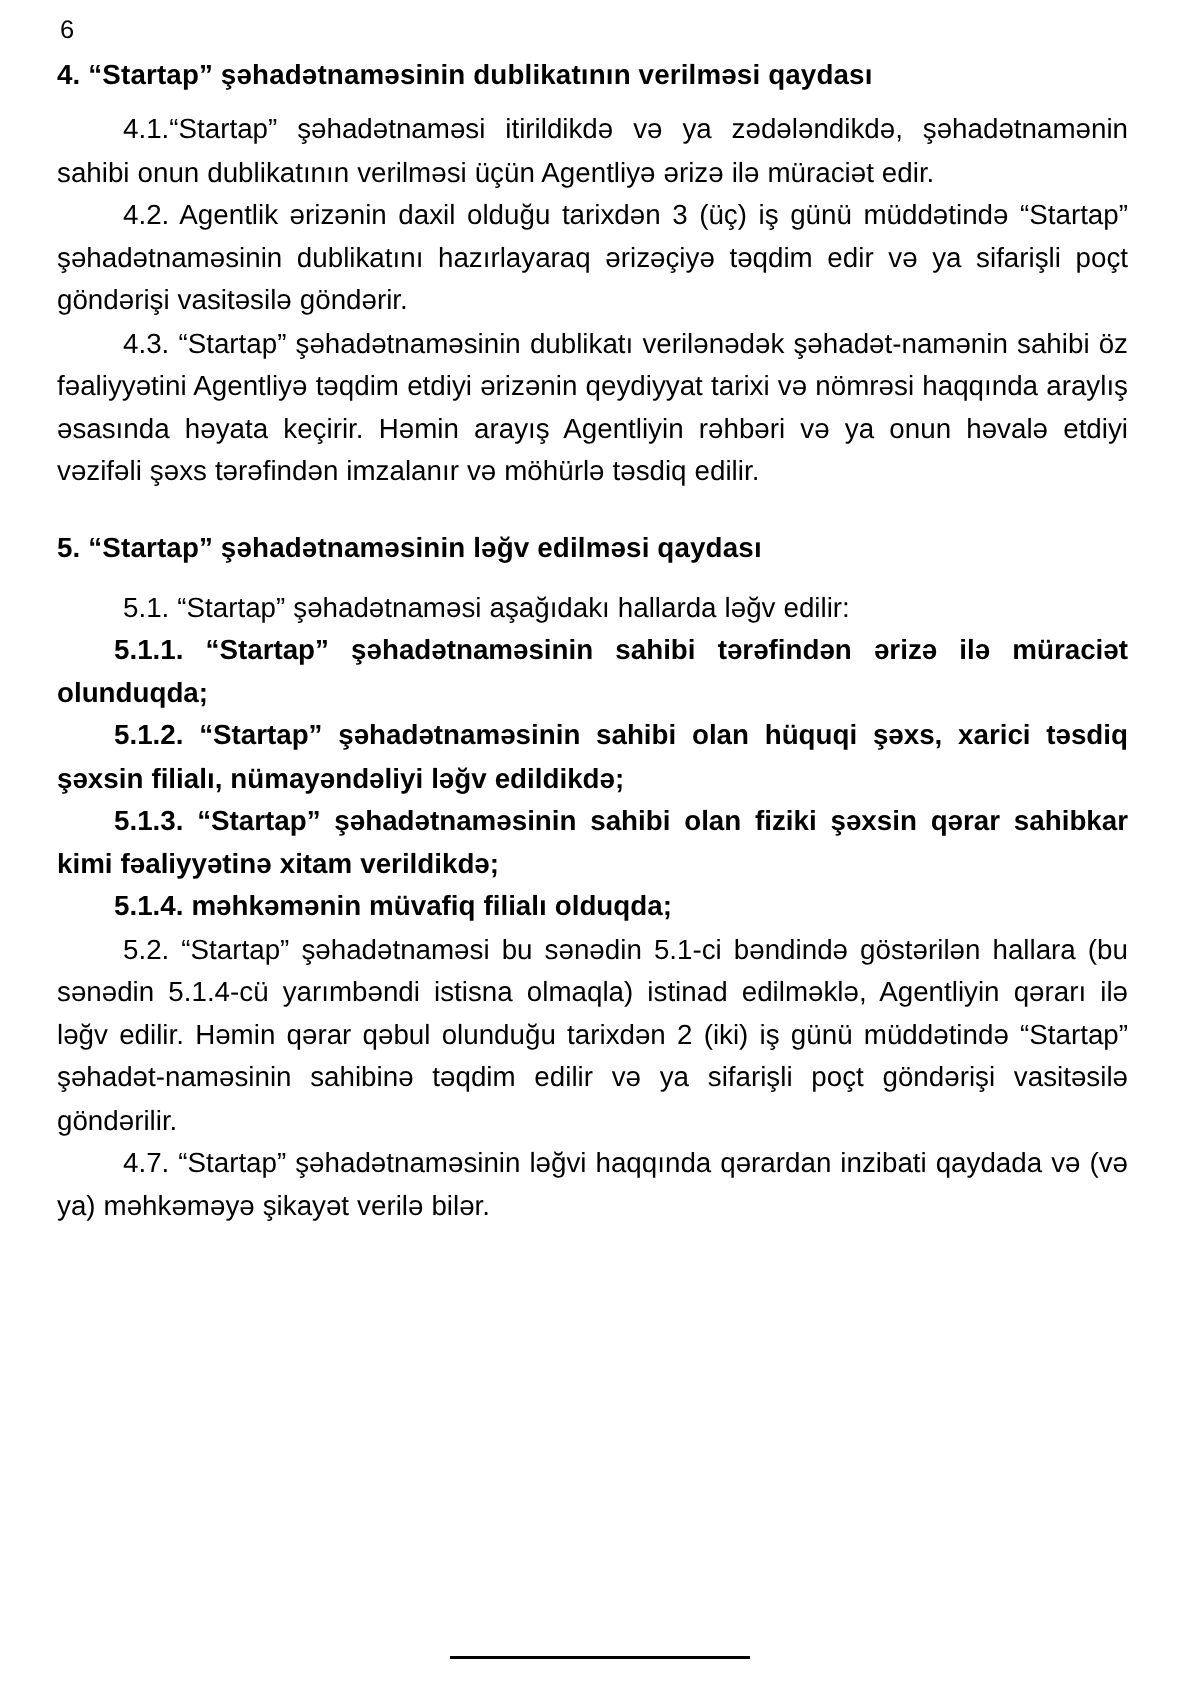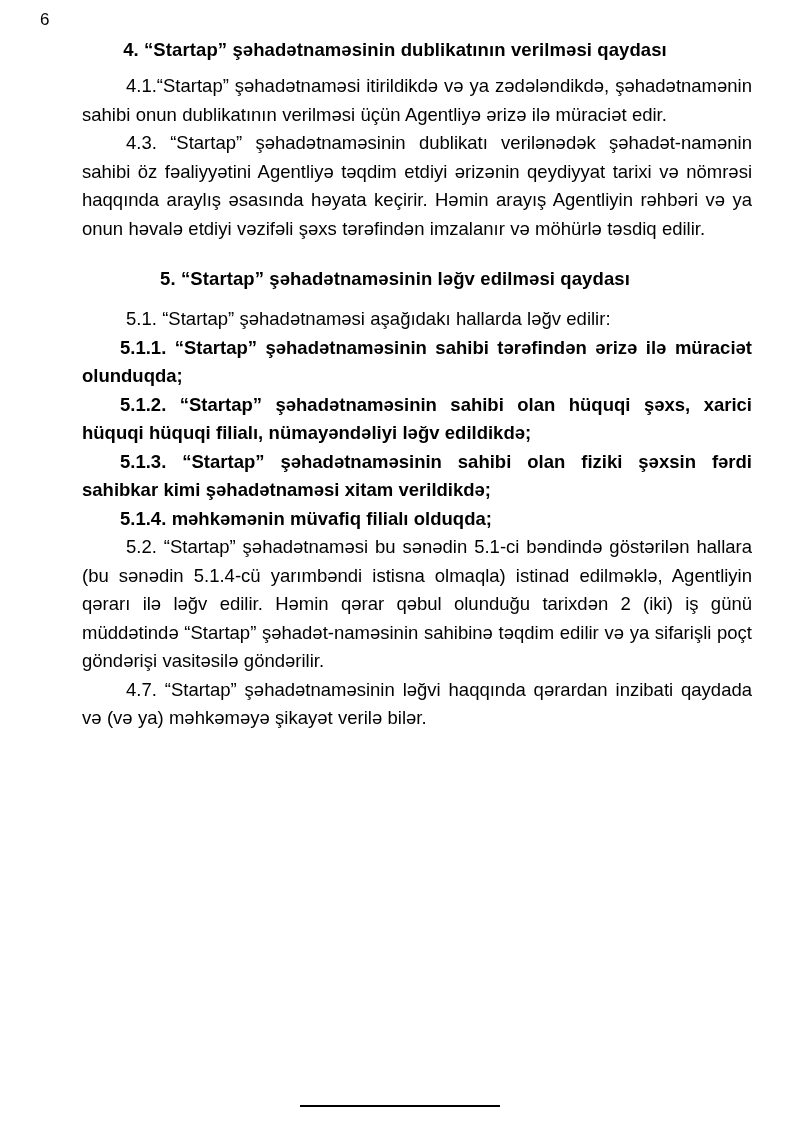--- a/index.html
+++ b/index.html
@@ -24,21 +24,20 @@
   }
   .page-number {
     font-size: 17px;
     line-height: 20px;
     margin: 0 0 6px 0;
     padding-left: 2px;
   }
   h2.section-heading {
     font-size: 18.5px;
     font-weight: bold;
-    text-align: center;
     margin: 8px 0 10px 0;
     line-height: 24px;
     letter-spacing: 0.1px;
   }
   h2.section-heading.second {
     margin-top: 24px;
     margin-bottom: 14px;
   }
   p.para {
     font-size: 18.5px;
@@ -63,44 +62,44 @@
     text-align: center;
   }
   .divider {
     display: inline-block;
     width: 200px;
     height: 0;
     border-top: 2px solid #000;
   }
   .block {
     margin-bottom: 0;
-    margin-left: 44px;
   }
 </style>
 </head>
 <body>
 
 <div class="page">
 
   <div class="page-number">6</div>
 
   <h2 class="section-heading">4. “Startap” şəhadətnaməsinin dublikatının verilməsi qaydası</h2>
 
   <div class="block">
     <p class="para indent">4.1.“Startap” şəhadətnaməsi itirildikdə və ya zədələndikdə, şəhadətnamənin sahibi onun dublikatının verilməsi üçün Agentliyə ərizə ilə müraciət edir.</p>
+    <p class="para indent">4.2. Agentlik ərizənin daxil olduğu tarixdən 3 (üç) iş günü müddətində “Startap” şəhadətnaməsinin dublikatını hazırlayaraq ərizəçiyə təqdim edir və ya sifarişli poçt göndərişi vasitəsilə göndərir.</p>
     <p class="para indent">4.3. “Startap” şəhadətnaməsinin dublikatı verilənədək şəhadət-namənin sahibi öz fəaliyyətini Agentliyə təqdim etdiyi ərizənin qeydiyyat tarixi və nömrəsi haqqında araylış əsasında həyata keçirir. Həmin arayış Agentliyin rəhbəri və ya onun həvalə etdiyi vəzifəli şəxs tərəfindən imzalanır və möhürlə təsdiq edilir.</p>
   </div>
 
   <h2 class="section-heading second">5. “Startap” şəhadətnaməsinin ləğv edilməsi qaydası</h2>
 
   <div class="block">
     <p class="para indent">5.1. “Startap” şəhadətnaməsi aşağıdakı hallarda ləğv edilir:</p>
     <p class="para indent-small">5.1.1. “Startap” şəhadətnaməsinin sahibi tərəfindən ərizə ilə müraciət olunduqda;</p>
-    <p class="para indent-small">5.1.2. “Startap” şəhadətnaməsinin sahibi olan hüquqi şəxs, xarici hüquqi hüquqi filialı, nümayəndəliyi ləğv edildikdə;</p>
-    <p class="para indent-small">5.1.3. “Startap” şəhadətnaməsinin sahibi olan fiziki şəxsin fərdi sahibkar kimi şəhadətnaməsi xitam verildikdə;</p>
+    <p class="para indent-small">5.1.2. “Startap” şəhadətnaməsinin sahibi olan hüquqi şəxs, xarici təsdiq şəxsin filialı, nümayəndəliyi ləğv edildikdə;</p>
+    <p class="para indent-small">5.1.3. “Startap” şəhadətnaməsinin sahibi olan fiziki şəxsin qərar sahibkar kimi fəaliyyətinə xitam verildikdə;</p>
     <p class="para indent-small">5.1.4. məhkəmənin müvafiq filialı olduqda;</p>
     <p class="para indent">5.2. “Startap” şəhadətnaməsi bu sənədin 5.1-ci bəndində göstərilən hallara (bu sənədin 5.1.4-cü yarımbəndi istisna olmaqla) istinad edilməklə, Agentliyin qərarı ilə ləğv edilir. Həmin qərar qəbul olunduğu tarixdən 2 (iki) iş günü müddətində “Startap” şəhadət-naməsinin sahibinə təqdim edilir və ya sifarişli poçt göndərişi vasitəsilə göndərilir.</p>
     <p class="para indent">4.7. “Startap” şəhadətnaməsinin ləğvi haqqında qərardan inzibati qaydada və (və ya) məhkəməyə şikayət verilə bilər.</p>
   </div>
 
   <div class="divider-wrap">
     <span class="divider"></span>
   </div>
 
 </div>

